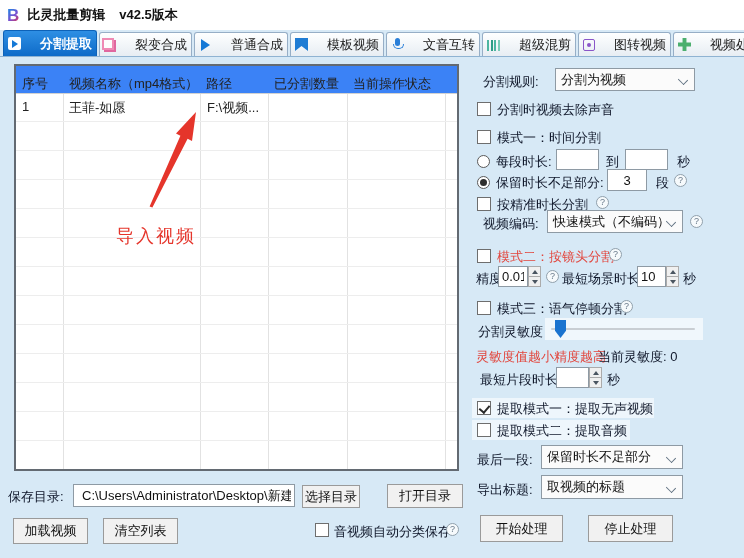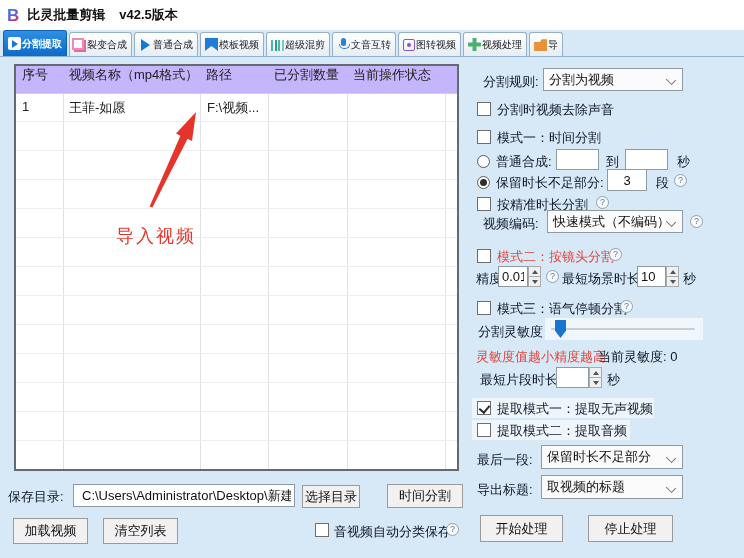--- a/index.html
+++ b/index.html
@@ -7,21 +7,21 @@
   .window{position:relative;width:744px;height:558px;background:#ffffff;overflow:hidden;font-size:13px;color:#1c1c1c;}
 
   
   .titlebar{position:absolute;left:0;top:0;width:100%;height:30px;background:#ffffff;display:flex;align-items:center;}
   .logo-b{margin-left:7px;font-size:17px;font-weight:bold;background:linear-gradient(135deg,#2f7ce0 20%,#7a4fd0 55%,#d8385a 90%);-webkit-background-clip:text;background-clip:text;color:transparent;line-height:1;}
   .app-title{margin-left:8px;font-weight:bold;font-size:13px;color:#111;}
   .app-version{margin-left:14px;font-weight:bold;font-size:13px;color:#111;}
 
   
   .tabbar{position:absolute;left:0;top:30px;width:100%;height:26px;background:#d7e9f6;display:flex;align-items:flex-end;padding-left:3px;box-sizing:border-box;overflow:hidden;white-space:nowrap;}
-  .tab{flex:0 0 auto;height:23px;display:flex;align-items:center;gap:1px;padding:0 4px;margin-right:2px;border:1px solid #96aec6;border-bottom:none;border-radius:3px 3px 0 0;background:linear-gradient(#feffff,#e7edf3);font-size:10px;color:#1a1a1a;cursor:pointer;}
+  .tab{flex:0 0 auto;height:23px;display:flex;align-items:center;gap:19px;padding:0 4px;margin-right:2px;border:1px solid #96aec6;border-bottom:none;border-radius:3px 3px 0 0;background:linear-gradient(#feffff,#e7edf3);font-size:13px;color:#1a1a1a;cursor:pointer;}
   .tab.selected{height:25px;background:linear-gradient(#2e8fe4,#0e6bc8);border-color:#0d62b8;color:#ffffff;font-weight:bold;}
   .ticon{flex:0 0 auto;width:13px;height:13px;position:relative;display:inline-block;}
   .i-playbox{background:#ffffff;border-radius:2px;}
   .i-playbox::after{content:"";position:absolute;left:4px;top:3px;border-left:6px solid #1478d6;border-top:4px solid transparent;border-bottom:4px solid transparent;}
   .i-overlap{border:2px solid #e0679f;width:8px;height:8px;margin-top:2px;}
   .i-overlap::after{content:"";position:absolute;left:-4px;top:-4px;width:8px;height:8px;border:2px solid #ef8ab4;background:#fdfdfd;}
   .i-play::after{content:"";position:absolute;left:2px;top:1px;border-left:9px solid #1478d6;border-top:6px solid transparent;border-bottom:6px solid transparent;}
   .i-bookmark{background:#1f7cd4;clip-path:polygon(0 0,100% 0,100% 100%,50% 62%,0 100%);}
   .i-eq{background:linear-gradient(90deg,#4db6a0 0 2px,transparent 2px 4px,#2f9e86 4px 6px,transparent 6px 7px,#4db6a0 7px 9px,transparent 9px 11px,#7accb8 11px 13px);height:11px;margin-top:1px;}
   .i-mic{width:13px;}
@@ -33,21 +33,21 @@
   .i-imgdot::after{content:"";position:absolute;left:3px;top:3px;width:4px;height:4px;border-radius:50%;background:#8a56c8;}
   .i-process{background:#4caf6e;clip-path:polygon(0 35%,35% 35%,35% 0,65% 0,65% 35%,100% 35%,100% 65%,65% 65%,65% 100%,35% 100%,35% 65%,0 65%);}
   .i-export{background:#e8933a;clip-path:polygon(0 30%,45% 30%,60% 10%,100% 10%,100% 100%,0 100%);}
 
   
   .pane{position:absolute;left:0;top:56px;width:744px;height:502px;background:#d7e9f6;border-top:1px solid #8fb3d2;box-sizing:border-box;}
 
   
   .vtable{position:absolute;left:14px;top:7px;width:445px;height:407px;background:#ffffff;border:2px solid #636a72;box-sizing:border-box;}
   .vt-colline{position:absolute;top:0;bottom:0;width:1px;background:#e2e2e2;}
-  .vt-header{position:absolute;left:0;top:0;right:0;height:27px;border-bottom:1px solid #d2d2d2;display:flex;align-items:flex-start;background:#c4b5fd;}
+  .vt-header{position:absolute;left:0;top:0;right:0;height:27px;border-bottom:1px solid #d2d2d2;display:flex;align-items:flex-end;background:#3b82f6;}
   .vt-h{box-sizing:border-box;padding-left:6px;font-size:13px;color:#222;overflow:hidden;white-space:nowrap;}
   .vt-body{position:absolute;left:0;top:27px;right:0;bottom:0;background:repeating-linear-gradient(to bottom,transparent 0 28px,#ededed 28px 29px);}
   .vt-row1{position:absolute;left:0;top:0;height:29px;width:100%;}
   .vt-cell{position:absolute;top:6px;font-size:13px;color:#222;white-space:nowrap;}
 
   
   .arrow-svg{position:absolute;left:0;top:0;width:744px;height:502px;pointer-events:none;}
   .annotation-text{position:absolute;left:116px;top:167px;font-size:18px;letter-spacing:2px;color:#e5352b;font-weight:500;}
 
   
@@ -94,26 +94,26 @@
     </div>
     <div class="tab">
       <span class="ticon i-play"></span>
       <span>普通合成</span>
     </div>
     <div class="tab">
       <span class="ticon i-bookmark"></span>
       <span>模板视频</span>
     </div>
     <div class="tab">
+      <span class="ticon i-mic"></span>
+      <span>文音互转</span>
+    </div>
+    <div class="tab">
       <span class="ticon i-eq"></span>
       <span>超级混剪</span>
-    </div>
-    <div class="tab">
-      <span class="ticon i-mic"></span>
-      <span>文音互转</span>
     </div>
     <div class="tab">
       <span class="ticon i-imgdot"></span>
       <span>图转视频</span>
     </div>
     <div class="tab">
       <span class="ticon i-process"></span>
       <span>视频处理</span>
     </div>
     <div class="tab">
@@ -145,33 +145,33 @@
         </div>
       </div>
     </div>
 
     <svg class="arrow-svg" viewBox="0 0 744 502">
       <polygon fill="#e5352b" points="196,55 192,84 187.6,81.8 152.4,150.6 149.6,149.4 180.4,78.8 176,76.4"></polygon>
     </svg>
     <div class="annotation-text">导入视频</div>
 
     <span class="lbl" style="left:483px;top:16px">分割规则:</span>
-    <div class="combo" style="left:543px;top:11px;width:140px;height:23px">
+    <div class="combo" style="left:555px;top:11px;width:140px;height:23px">
       <span>分割为视频</span>
       <span class="chev"></span>
     </div>
 
     <div class="cb" style="left:477px;top:45px"></div>
     <span class="lbl" style="left:497px;top:44px">分割时视频去除声音</span>
 
     <div class="cb" style="left:477px;top:73px"></div>
     <span class="lbl" style="left:497px;top:72px">模式一：时间分割</span>
 
     <div class="radio" style="left:477px;top:98px"></div>
-    <span class="lbl" style="left:496px;top:96px">普通合成:</span>
+    <span class="lbl" style="left:496px;top:96px">每段时长:</span>
     <input class="tinput" style="left: 556px; top: 92px; width: 43px; height: 21px;">
     <span class="lbl" style="left:606px;top:96px">到</span>
     <input class="tinput" style="left: 625px; top: 92px; width: 43px; height: 21px;">
     <span class="lbl" style="left:677px;top:96px">秒</span>
 
     <div class="radio selected" style="left:477px;top:119px"></div>
     <span class="lbl" style="left:496px;top:117px">保留时长不足部分:</span>
     <input class="tinput" style="left: 607px; top: 112px; width: 40px; height: 22px; text-align: center;" value="3">
     <span class="lbl" style="left:656px;top:117px">段</span>
     <span class="help" style="left:674px;top:117px">?</span>
@@ -246,21 +246,21 @@
       <span>取视频的标题</span>
       <span class="chev" style="top:8px"></span>
     </div>
 
     <div class="btn" style="left:480px;top:458px;width:83px;height:27px">开始处理</div>
     <div class="btn" style="left:588px;top:458px;width:85px;height:27px">停止处理</div>
 
     <span class="lbl" style="left:8px;top:431px">保存目录:</span>
     <input class="tinput" style="left: 73px; top: 427px; width: 222px; height: 23px; padding-left: 8px;" value="C:\Users\Administrator\Desktop\新建">
     <div class="btn" style="left:302px;top:428px;width:58px;height:23px">选择目录</div>
-    <div class="btn" style="left:387px;top:427px;width:76px;height:24px">时间分割</div>
+    <div class="btn" style="left:387px;top:427px;width:76px;height:24px">打开目录</div>
 
     <div class="btn" style="left:13px;top:461px;width:75px;height:26px">加载视频</div>
     <div class="btn" style="left:103px;top:461px;width:75px;height:26px">清空列表</div>
 
     <div class="cb" style="left:315px;top:466px"></div>
     <span class="lbl" style="left:334px;top:466px">音视频自动分类保存</span>
     <span class="help" style="left:446px;top:466px">?</span>
 
   </div>
 </div>

